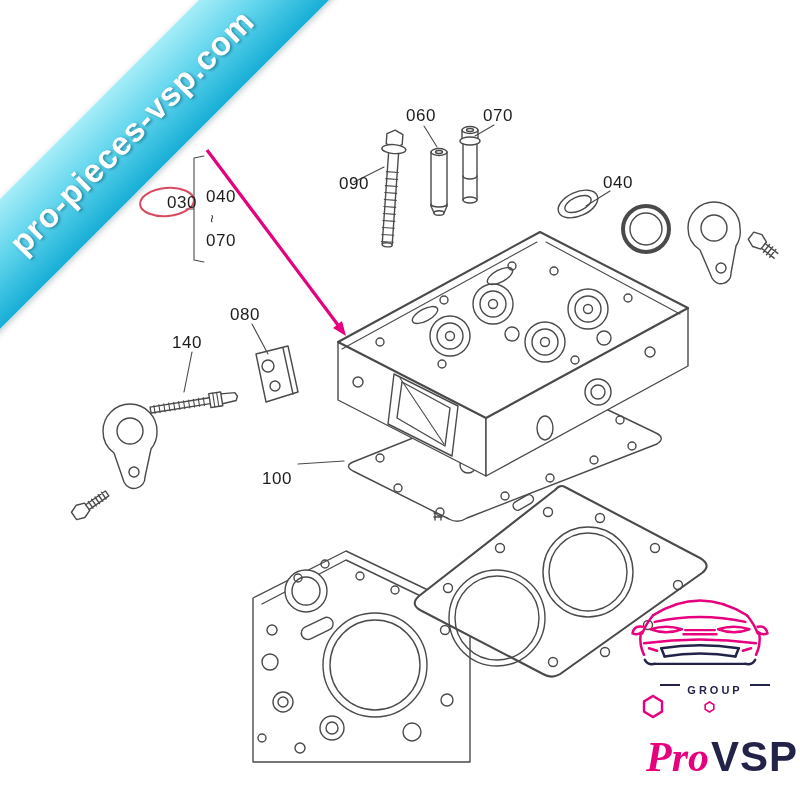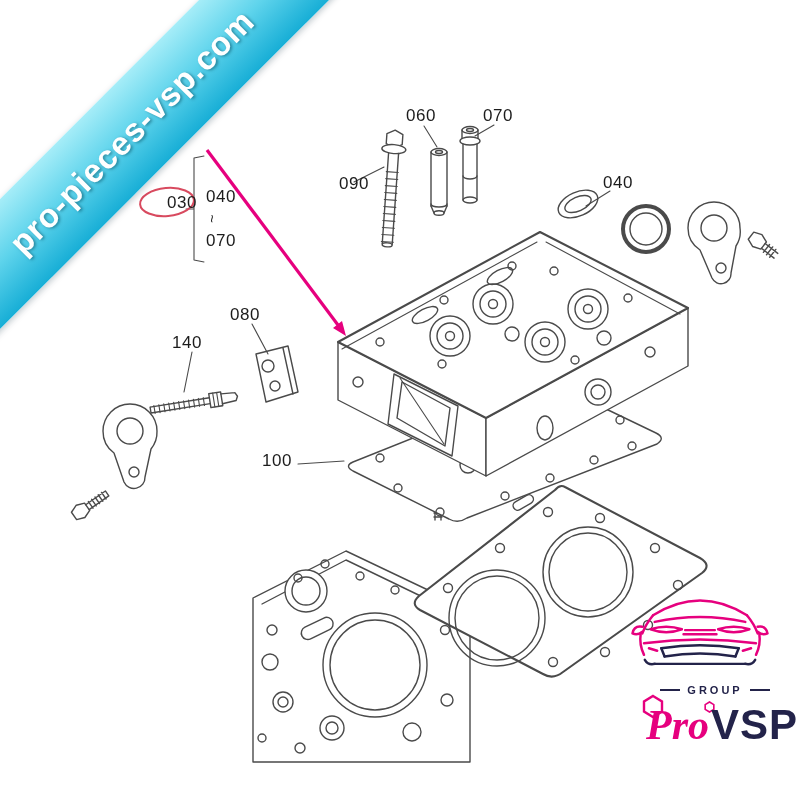--- a/index.html
+++ b/index.html
@@ -27,27 +27,27 @@
           transform:rotate(-45deg);
           background:linear-gradient(to bottom,var(--banner-gradient-light,#a6edf8) 0%,#5fd4ec 48%,var(--banner-gradient-dark,#17aed6) 100%);
           display:flex;align-items:center;justify-content:center;
           box-shadow:0 2px 6px rgba(0,40,60,.25);}
   .banner span{font-weight:bold;font-size:33px;color:#fff;letter-spacing:1px;
                text-shadow:1px 2px 3px rgba(0,70,90,.5);}
   
   .car-svg{position:absolute;left:630px;top:580px;}
   .car-m{stroke:var(--logo-magenta,#e6007e);stroke-width:3;fill:none;stroke-linecap:round;stroke-linejoin:round;}
   .car-d{stroke:var(--logo-navy,#23234a);stroke-width:3;fill:none;stroke-linecap:round;stroke-linejoin:round;}
-  .group-row{position:absolute;left:648px;top:684px;width:134px;display:flex;align-items:center;
+  .group-row{position:absolute;left:648px;top:684px;width:134px;display:flex;align-items:flex-start;
              justify-content:center;gap:7px;}
   .gline{width:20px;height:2px;background:var(--logo-navy,#23234a);}
   .group-row span{font-size:11px;font-weight:bold;letter-spacing:3px;color:var(--logo-navy,#23234a);}
   .hexagon{position:absolute;left:642px;top:694px;}
   .hex-sm{position:absolute;left:704px;top:701px;}
-  .wordmark{position:absolute;left:646px;top:700px;display:flex;align-items:center;}
+  .wordmark{position:absolute;left:646px;top:732px;display:flex;align-items:center;}
   .wordmark .pro{font-family:"Liberation Serif",serif;font-style:italic;font-weight:bold;
                  font-size:42px;color:var(--logo-magenta,#e6007e);line-height:1.2;}
   .wordmark .vsp{font-family:"Liberation Sans",sans-serif;font-weight:bold;font-size:42px;
                  color:var(--logo-navy,#23234a);letter-spacing:1px;margin-left:2px;line-height:1.2;}
 </style>
 </head>
 <body>
 
 <div class="stage">
 
@@ -253,21 +253,21 @@
   <div class="plabel" style="left:336px;top:184px;margin-left:18px;">090</div>
   <div class="plabel" style="left:421px;top:116px;">060</div>
   <div class="plabel" style="left:498px;top:116px;">070</div>
   <div class="plabel" style="left:618px;top:183px;">040</div>
   <div class="plabel" style="left:182px;top:203px;text-align:right;">030</div>
   <div class="plabel" style="left:221px;top:197px;">040</div>
   <div class="plabel rot" style="left:212px;top:219px;">~</div>
   <div class="plabel" style="left:221px;top:241px;">070</div>
   <div class="plabel" style="left:245px;top:315px;">080</div>
   <div class="plabel" style="left:187px;top:343px;">140</div>
-  <div class="plabel" style="left:277px;top:461px;">100</div>
+  <div class="plabel" style="left:277px;top:479px;">100</div>
 
 
   <div class="banner">
     <span>pro-pieces-vsp.com</span>
   </div>
 
   <svg class="car-svg" width="140" height="92" viewBox="0 0 170 110">
     <g class="car-m">
       <path d="M28,42 Q85,6 142,42"></path>
       <path d="M28,42 Q19,53 15,64"></path>

